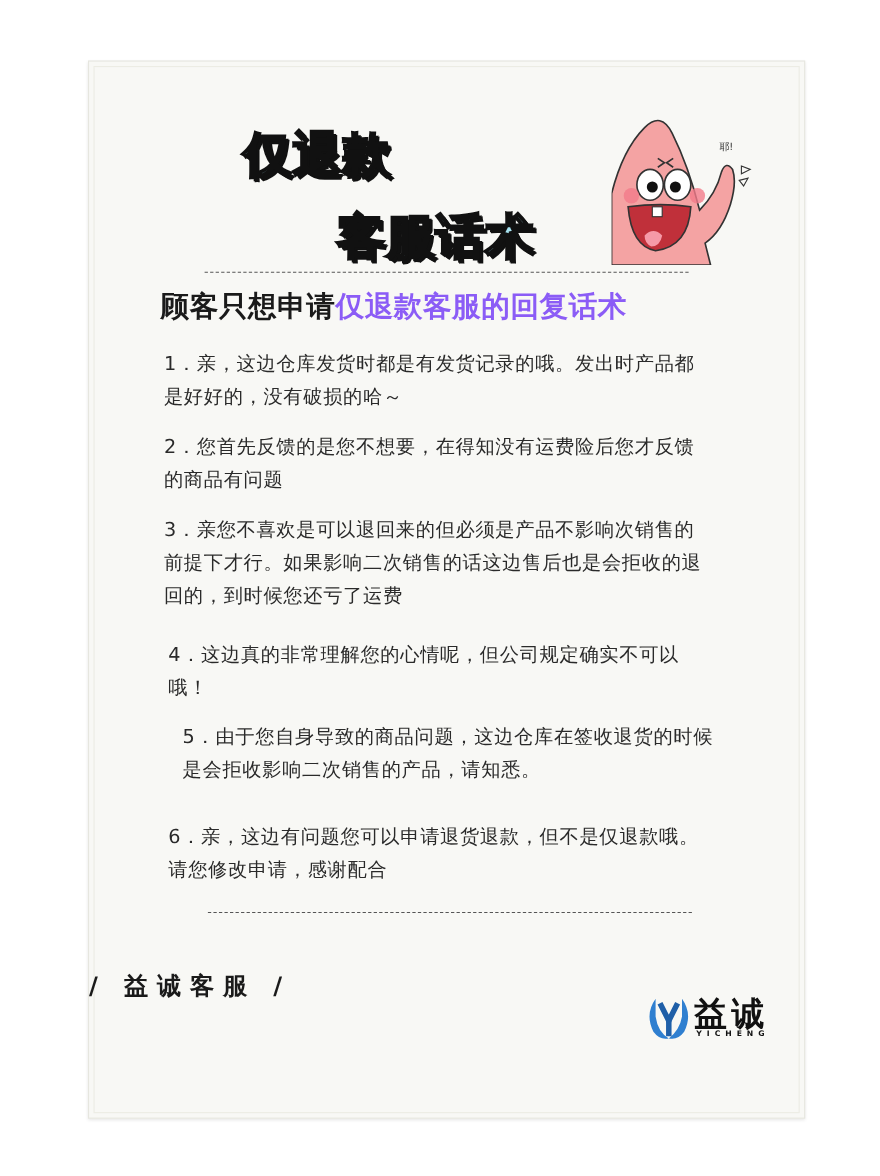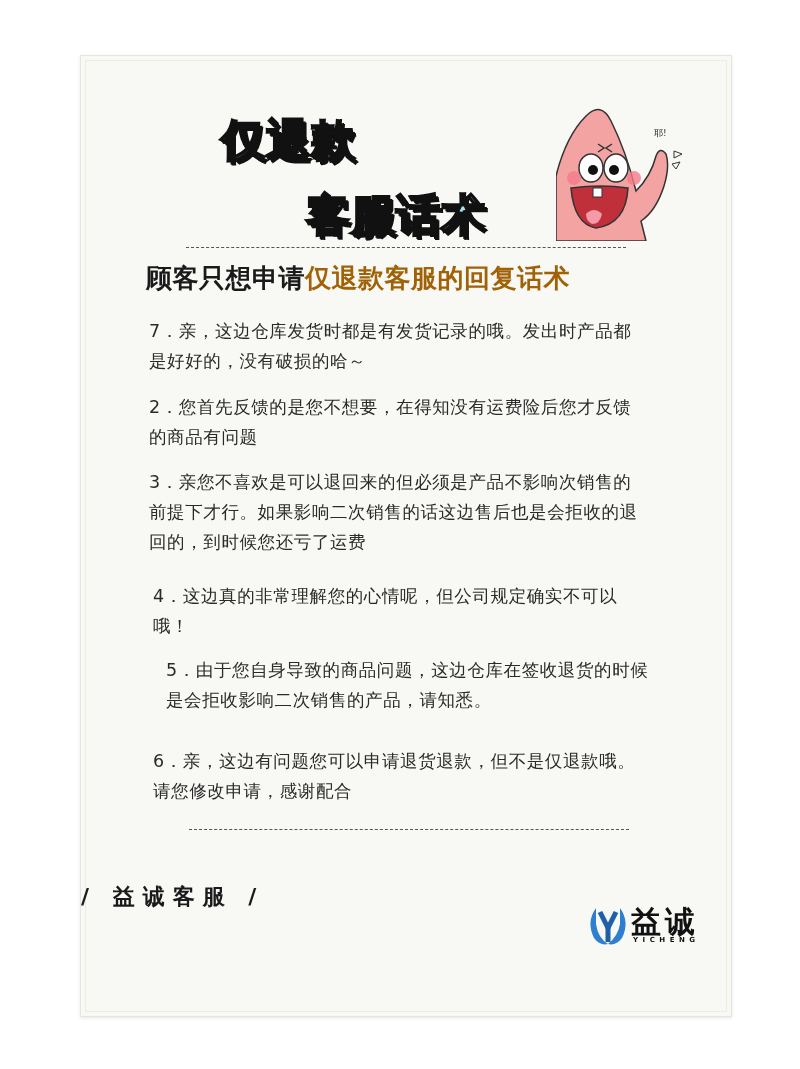--- a/index.html
+++ b/index.html
@@ -32,21 +32,21 @@
     }
     .dash {
       position: absolute; height: 0; border-top: 1.5px dashed #555;
     }
     .dash-top { left: 105px; top: 191px; width: 440px; }
     .dash-bottom { left: 108px; top: 773px; width: 440px; }
     .heading {
       position: absolute; left: 65px; top: 205px; font-size: 26px; font-weight: bold; white-space: nowrap; letter-spacing: 0.5px;
     }
     .heading .black { color: #1a1a1a; }
-    .heading .red { color: #a16207; }
+    .heading .red { color: #8b5cf6; }
     .item {
       position: absolute; left: 68px; width: 500px; font-size: 17.5px; line-height: 30px; color: #2a2a2a; letter-spacing: 0.6px;
     }
     .i1 { top: 260px; }
     .i2 { top: 336px; }
     .i3 { top: 411px; }
     .i4 { top: 525px; left: 72px; }
     .i5 { top: 599px; left: 72px; margin-left: 13px; }
     .i6 { top: 690px; left: 72px; }
     .signature {
@@ -90,21 +90,21 @@
     <path d="M118 45 L126 48 L118 52 Z" fill="none" stroke="#333" stroke-width="1"></path>
     <path d="M116 58 L124 56 L120 63 Z" fill="none" stroke="#333" stroke-width="1"></path>
   </svg>
 
   <div class="dash dash-top"></div>
 
   <div class="heading">
     <span class="black">顾客只想申请</span><span class="red">仅退款客服的回复话术</span>
   </div>
 
-  <div class="item i1">7．亲，这边仓库发货时都是有发货记录的哦。发出时产品都是好好的，没有破损的哈～</div>
+  <div class="item i1">1．亲，这边仓库发货时都是有发货记录的哦。发出时产品都是好好的，没有破损的哈～</div>
   <div class="item i2">2．您首先反馈的是您不想要，在得知没有运费险后您才反馈的商品有问题</div>
   <div class="item i3">3．亲您不喜欢是可以退回来的但必须是产品不影响次销售的前提下才行。如果影响二次销售的话这边售后也是会拒收的退回的，到时候您还亏了运费</div>
   <div class="item i4">4．这边真的非常理解您的心情呢，但公司规定确实不可以哦！</div>
   <div class="item i5">5．由于您自身导致的商品问题，这边仓库在签收退货的时候是会拒收影响二次销售的产品，请知悉。</div>
   <div class="item i6">6．亲，这边有问题您可以申请退货退款，但不是仅退款哦。请您修改申请，感谢配合</div>
 
   <div class="dash dash-bottom"></div>
 
   <div class="signature">/ 益诚客服 /</div>
 

